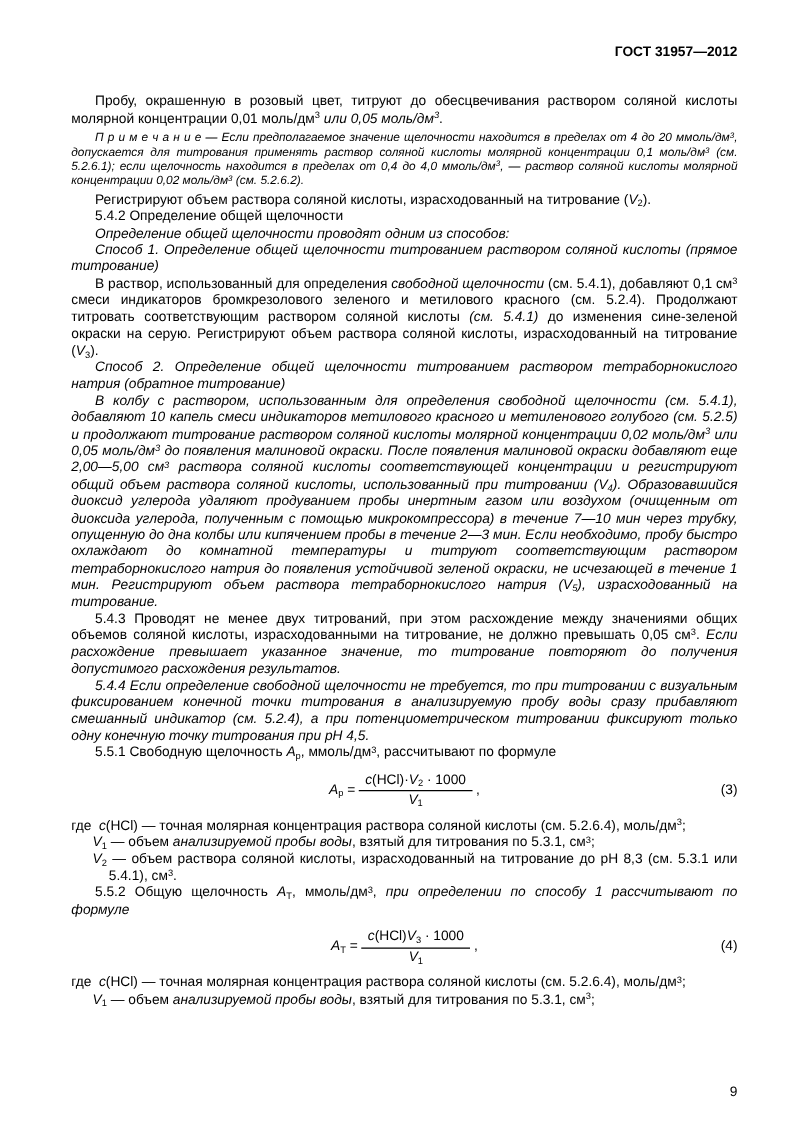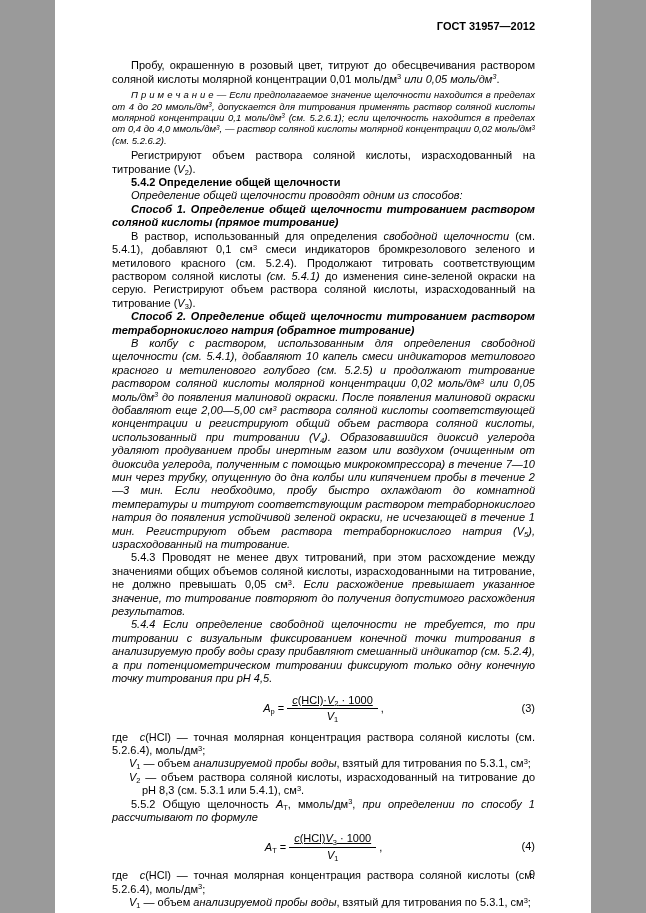--- a/index.html
+++ b/index.html
@@ -1,44 +1,44 @@
 <!DOCTYPE html>
 <html lang="ru"><head>
 <meta charset="utf-8">
 <style>
   * { margin:0; padding:0; box-sizing:border-box; }
   html,body { background:#9a9a9a; }
   .page {
-    width:536px; height:913px;
+    width:646px; height:913px;
     background:#ffffff; color:#000000;
     font-family:"Liberation Sans", sans-serif;
     font-size:11px; line-height:13.4px;
-    padding:20px 56px 0 57px;
+    padding:36px 56px 0 57px;
     position:relative; margin:0 auto;
     overflow:hidden;
   }
   .header { text-align:right; font-weight:bold; margin-bottom:26px; }
   .para { text-align:justify; text-indent:19px; margin:0; }
   .note {
     font-size:9.5px; line-height:11.4px;
     text-align:justify; text-indent:19px;
     margin:3px 0 3px 0;
   }
   .h55 { margin:12px 0 10px 0; }
-  .b { font-weight:bold; }
+  .b { font-weight:normal; }
   .i { font-style:italic; }
   sup { font-size:0.68em; line-height:0; vertical-align:baseline; position:relative; top:-0.45em; }
   sub { font-size:0.68em; line-height:0; vertical-align:baseline; position:relative; top:0.28em; }
   .formula-row {
     position:relative; display:flex; justify-content:center; align-items:center;
     min-height:36px; margin:5px 0 4px 0;
   }
   .f-expr { display:inline-flex; align-items:center; }
   .frac { display:inline-flex; flex-direction:column; align-items:center; margin:0 3px; }
-  .frac .num { border-bottom:1px solid #000; padding:0 5px 1px 5px; text-align:right;text-decoration:underline; }
+  .frac .num { border-bottom:1px solid #000; padding:0 5px 1px 5px; text-align:right; }
   .frac .den { padding-top:1px; text-align:center; }
   .f-no { position:absolute; right:0; top:50%; transform:translateY(-50%); }
   .wl { text-indent:-13px; padding-left:30px; }
   .wl-first { text-indent:0; padding-left:0; }
   .footer { position:absolute; right:56px; bottom:32px; }
 </style>
 </head>
 <body>
 
 <div class="page">
@@ -63,20 +63,21 @@
 
   <p class="para"><span class="b i">Способ 2. Определение общей щелочности титрованием раствором тетраборнокислого натрия (обратное титрование)</span></p>
 
   <p class="para"><span class="i">В колбу с раствором, использованным для определения свободной щелочности (см. 5.4.1), добавляют 10 капель смеси индикаторов метилового красного и метиленового голубого (см. 5.2.5) и продолжают титрование раствором соляной кислоты молярной концентрации 0,02 моль/дм</span><sup class="i">3</sup><span class="i"> или 0,05 моль/дм</span><sup class="i">3</sup><span class="i"> до появления малиновой окраски. После появления малиновой окраски добавляют еще 2,00—5,00 см</span><sup class="i">3</sup><span class="i"> раствора соляной кислоты соответствующей концентрации и регистрируют общий объем раствора соляной кислоты, использованный при титровании (</span><span class="i">V</span><sub class="i">4</sub><span class="i">). Образовавшийся диоксид углерода удаляют продуванием пробы инертным газом или воздухом (очищенным от диоксида углерода, полученным с помощью микрокомпрессора) в течение 7—10 мин через трубку, опущенную до дна колбы или кипячением пробы в течение 2—3 мин. Если необходимо, пробу быстро охлаждают до комнатной температуры и титруют соответствующим раствором тетраборнокислого натрия до появления устойчивой зеленой окраски, не исчезающей в течение 1 мин. Регистрируют объем раствора тетраборнокислого натрия (</span><span class="i">V</span><sub class="i">5</sub><span class="i">), израсходованный на титрование.</span></p>
 
   <p class="para"><span>5.4.3 Проводят не менее двух титрований, при этом расхождение между значениями общих объемов соляной кислоты, израсходованными на титрование, не должно превышать 0,05 см</span><sup>3</sup><span>. </span><span class="i">Если расхождение превышает указанное значение, то титрование повторяют до получения допустимого расхождения результатов.</span></p>
 
   <p class="para"><span class="i">5.4.4 Если определение свободной щелочности не требуется, то при титровании с визуальным фиксированием конечной точки титрования в анализируемую пробу воды сразу прибавляют смешанный индикатор (см. 5.2.4), а при потенциометрическом титровании фиксируют только одну конечную точку титрования при рН 4,5.</span></p>
 
 
+  <p class="para"><span>5.5.1 Свободную щелочность </span><span class="i">А</span><sub>р</sub><span>, ммоль/дм</span><sup>3</sup><span>, рассчитывают по формуле</span></p>
 
   <div class="formula-row">
     <span class="f-expr">
       <span><span class="i">А</span><sub>р</sub><span> = </span></span>
       <span class="frac">
         <span class="num"><span class="i">c</span><span>(HCl)·</span><span class="i">V</span><sub>2</sub><span> · 1000</span></span>
         <span class="den"><span class="i">V</span><sub>1</sub></span>
       </span>
       <span>,</span>
     </span>

